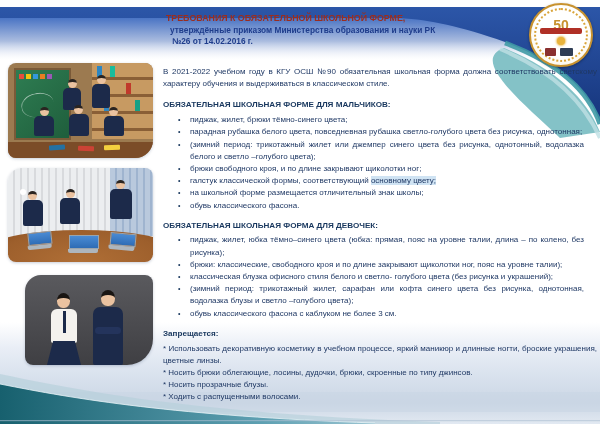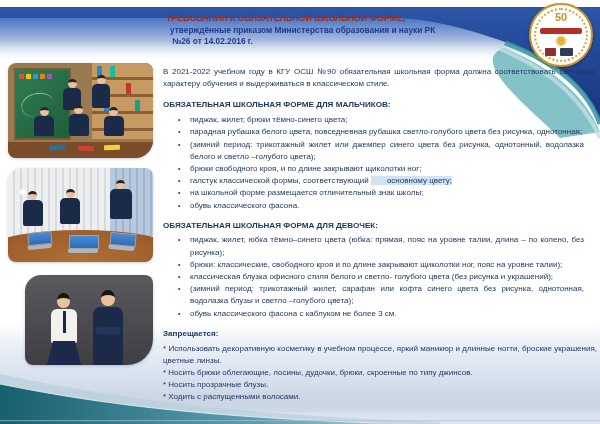--- a/index.html
+++ b/index.html
@@ -9,22 +9,22 @@
     background:linear-gradient(180deg,#ffffff 0%,#ffffff 76%,#e9eef6 82%,#d8e1ed 89%,#ccd7e5 95%,#e2e9f2 100%);
   }
   
   .hdr-svg{position:absolute;left:0;top:0;z-index:1;}
   .logo{
     position:absolute;left:529px;top:3px;width:60px;height:60px;border-radius:50%;
     background:radial-gradient(circle at 50% 45%,#ffffff 55%,#f7efda 100%);
     border:2px solid #c8922f;z-index:3;box-shadow:0 1px 3px rgba(0,0,0,.35);
   }
   .logo .ring{position:absolute;inset:3px;border:2px dotted #d9a43a;border-radius:50%;}
-  .logo .num{position:absolute;top:6px;left:0;width:100%;text-align:center;
-    font-size:11px;font-weight:700;color:#c8922f;}
+  .logo .num{position:absolute;top:12px;left:0;width:100%;text-align:center;
+    font-size:14px;font-weight:700;color:#c8922f;}
   .logo .ribbon{position:absolute;top:23px;left:15%;width:70%;height:6px;background:#b03026;border-radius:2px;}
   .logo .sun{position:absolute;top:32px;left:50%;width:8px;height:8px;margin-left:-4px;border-radius:50%;
     background:#e8b33c;box-shadow:0 0 2px 1px rgba(232,179,60,.8);}
   .logo .pic1{position:absolute;bottom:9px;left:14px;width:11px;height:8px;background:#8a3030;border-radius:1px;}
   .logo .pic2{position:absolute;bottom:9px;left:29px;width:13px;height:8px;background:#2f3d55;border-radius:1px;}
   
   .title{position:absolute;left:166px;top:13px;z-index:4;line-height:11.5px;}
   .t1{color:#9b2d1f;font-weight:700;font-size:8.8px;}
   .t2{color:#1f3d8c;font-weight:700;font-size:8.3px;margin-left:4px;}
   .t3{color:#1f3d8c;font-weight:700;font-size:8.3px;margin-left:6px;}
@@ -69,21 +69,21 @@
     background:#eac2a0;border-top:5px solid #191512;box-sizing:border-box;}
   
   .content{position:absolute;left:163px;top:66px;width:434px;z-index:4;
     font-size:8px;line-height:12.2px;color:#1f3864;}
   .intro{text-align:justify;margin:0 0 9px 0;}
   .sec-h{font-weight:700;font-size:8.1px;margin:0 0 2.5px 0;color:#17365d;}
   .blist{margin:0 13px 8px 0;}
   .bitem{display:flex;}
   .marker{flex:0 0 12px;margin-left:15px;font-size:7px;line-height:12.2px;color:#17365d;}
   .btext{flex:1;text-align:justify;}
-  .hl{background:#cfe3f3;padding-left:16px;}
+  .hl{background:#cfe3f3;}
   .star{text-align:justify;}
   
   .wave-svg{position:absolute;left:0;bottom:0;z-index:1;}
 </style>
 </head>
 <body>
 
 <div class="slide">
 
   <svg class="hdr-svg" width="600" height="140" viewBox="0 0 600 140">

